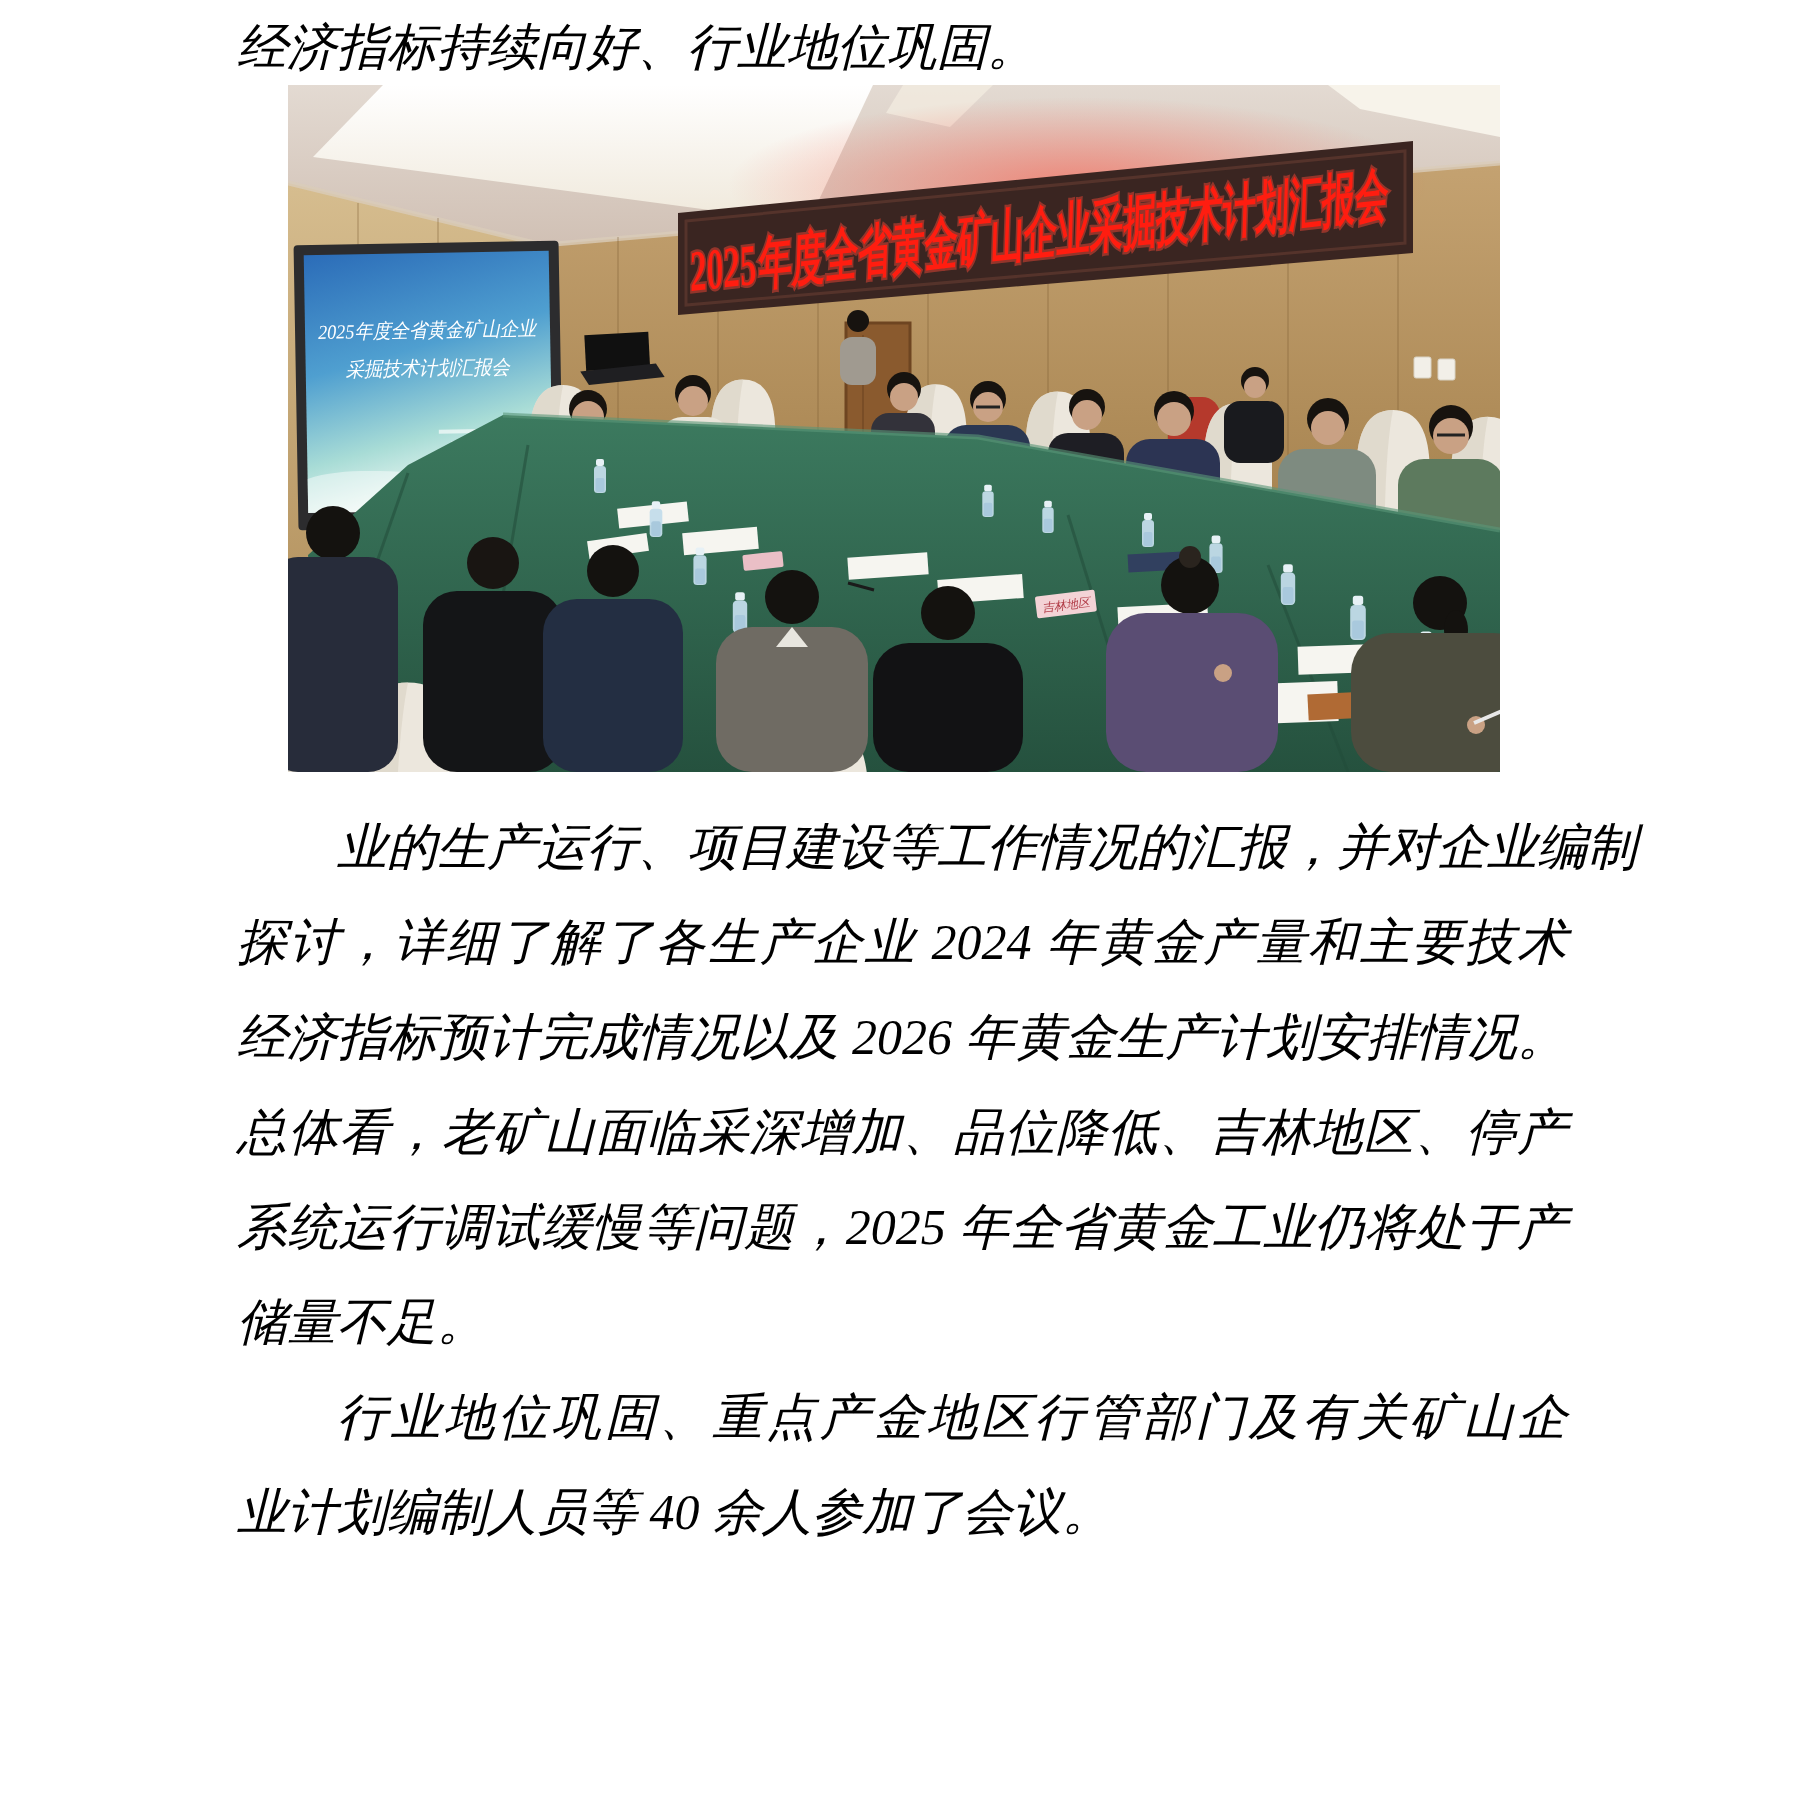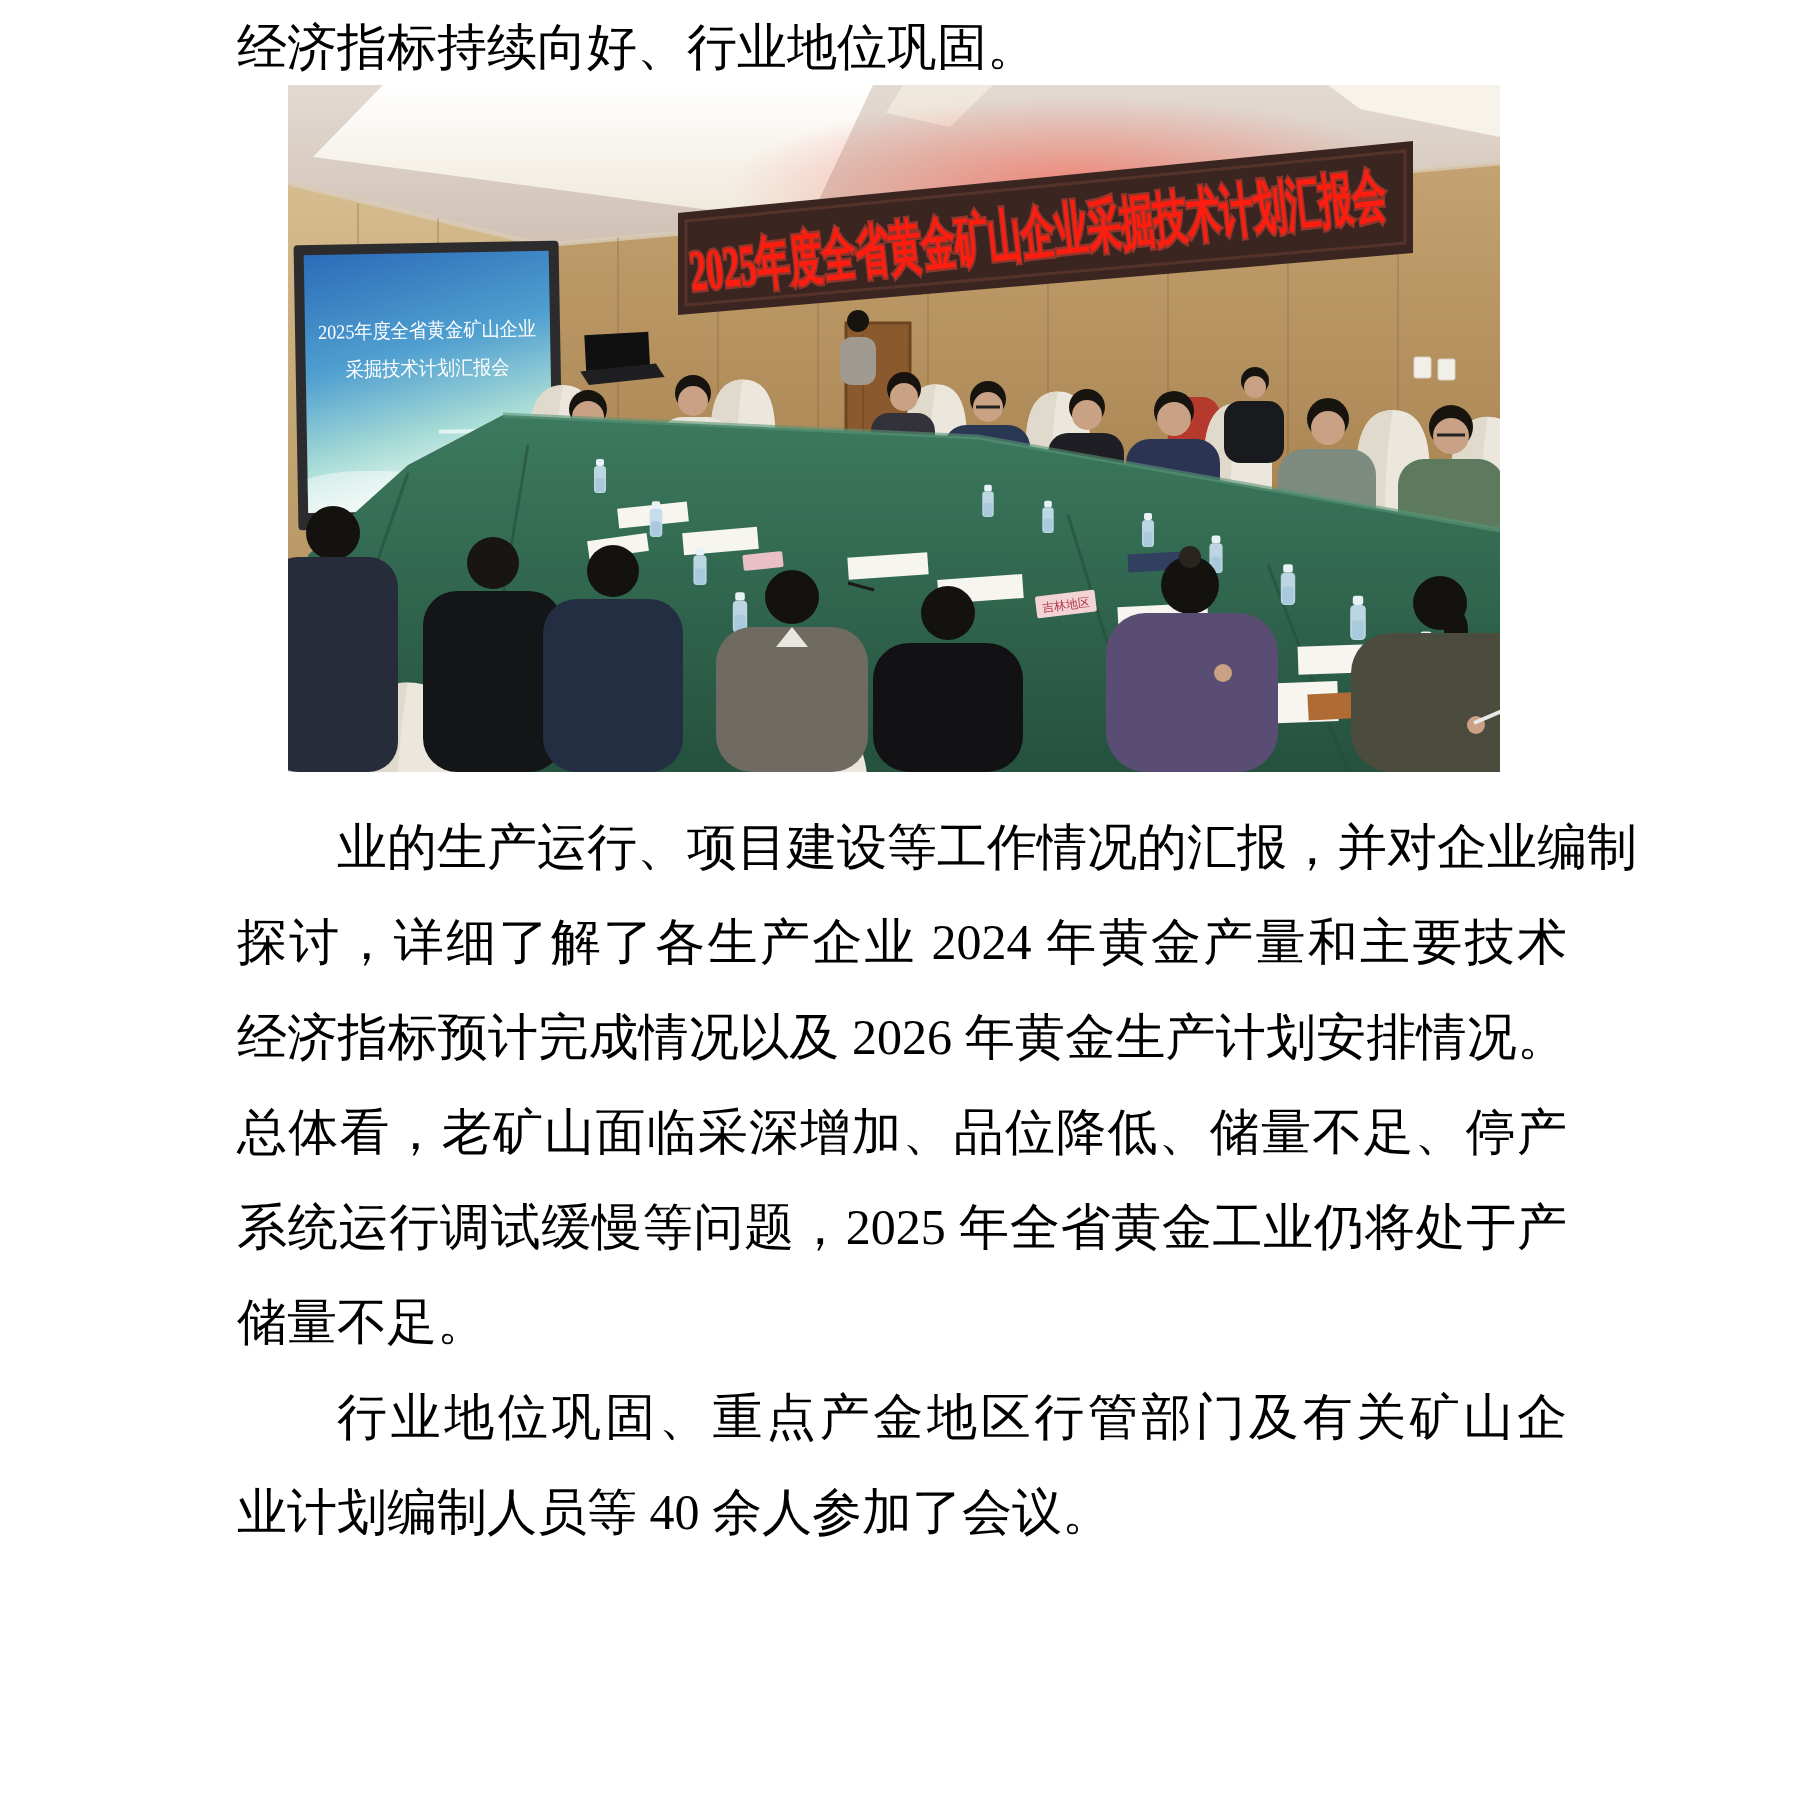--- a/index.html
+++ b/index.html
@@ -1,18 +1,18 @@
 <!DOCTYPE html>
 <html><head>
 <meta charset="utf-8">
 <style>
   html,body{margin:0;padding:0;background:#ffffff;}
   body{width:1800px;height:1800px;overflow:hidden;
        font-family:"Liberation Serif","DejaVu Serif",serif;}
-  .page{position:relative;width:1800px;height:1800px;background:#ffffff;}
+  .page{position:relative;width:1800px;height:1800px;background:#ffffff;font-style:italic;}
   .content{position:absolute;left:237px;top:0;width:1330px;}
   .para{font-size:50px;color:#000;}
   .tline{height:95px;line-height:95px;text-align:justify;text-align-last:justify;
          text-justify:inter-character;white-space:nowrap;overflow:visible;}
   .para .tline:last-child{text-align-last:left;}
   .para.indent .tline:first-child{text-indent:2em;}
   .photo{position:relative;width:1212px;height:687px;margin:-10px 0 28px 51px;
          overflow:hidden;background:#c9b6a9;}
   .photo svg{display:block;width:100%;height:100%;}
 </style>
@@ -292,21 +292,21 @@
               <line x1="1186" y1="638" x2="1214" y2="626" stroke="#e8e8e8" stroke-width="4"></line>
             </g>
         </g>
       </svg>
     </figure>
 
     <div class="para indent">
         <div class="tline">业的生产运行、项目建设等工作情况的汇报，并对企业编制</div>
         <div class="tline">探讨，详细了解了各生产企业 2024 年黄金产量和主要技术</div>
         <div class="tline">经济指标预计完成情况以及 2026 年黄金生产计划安排情况。</div>
-        <div class="tline">总体看，老矿山面临采深增加、品位降低、储量不足、停产</div>
+        <div class="tline">总体看，老矿山面临采深增加、品位降低、吉林地区、停产</div>
         <div class="tline">系统运行调试缓慢等问题，2025 年全省黄金工业仍将处于产</div>
         <div class="tline">储量不足。</div>
       </div>
 
     <div class="para indent">
         <div class="tline">行业地位巩固、重点产金地区行管部门及有关矿山企</div>
         <div class="tline">业计划编制人员等 40 余人参加了会议。</div>
       </div>
 
   </div>

